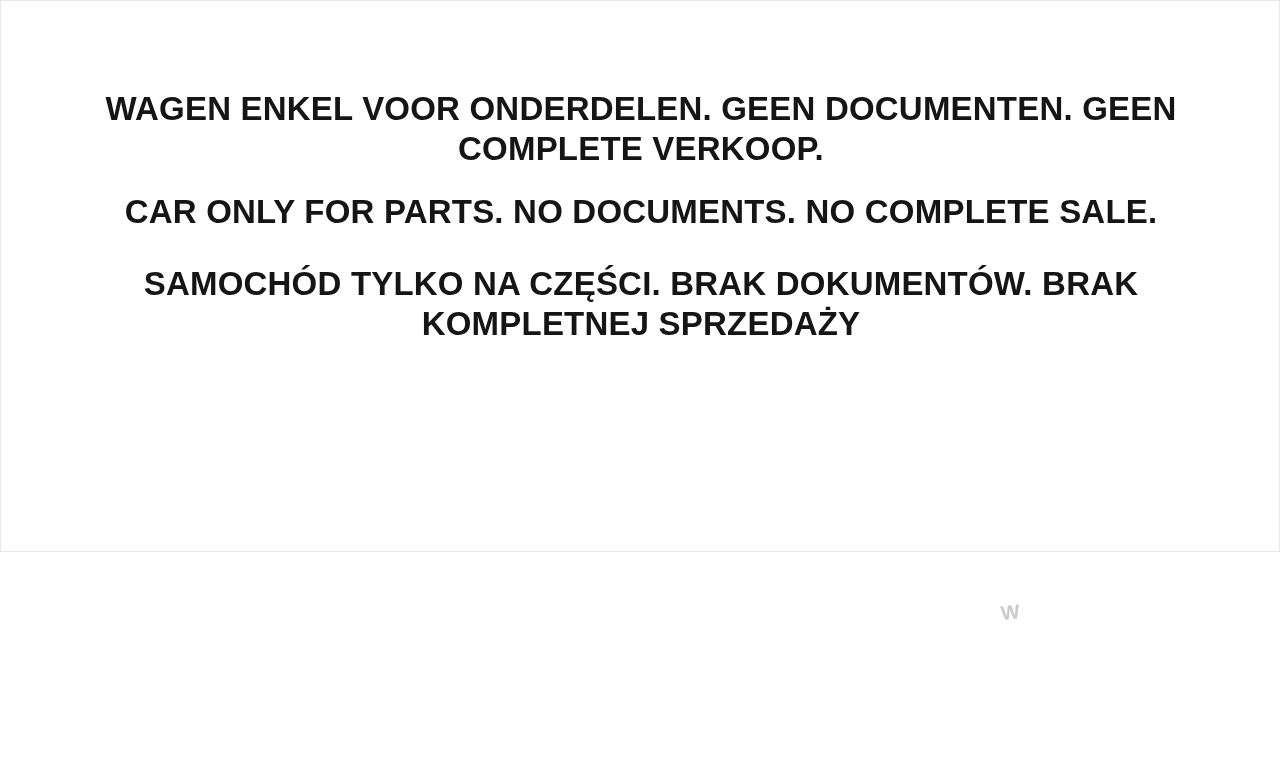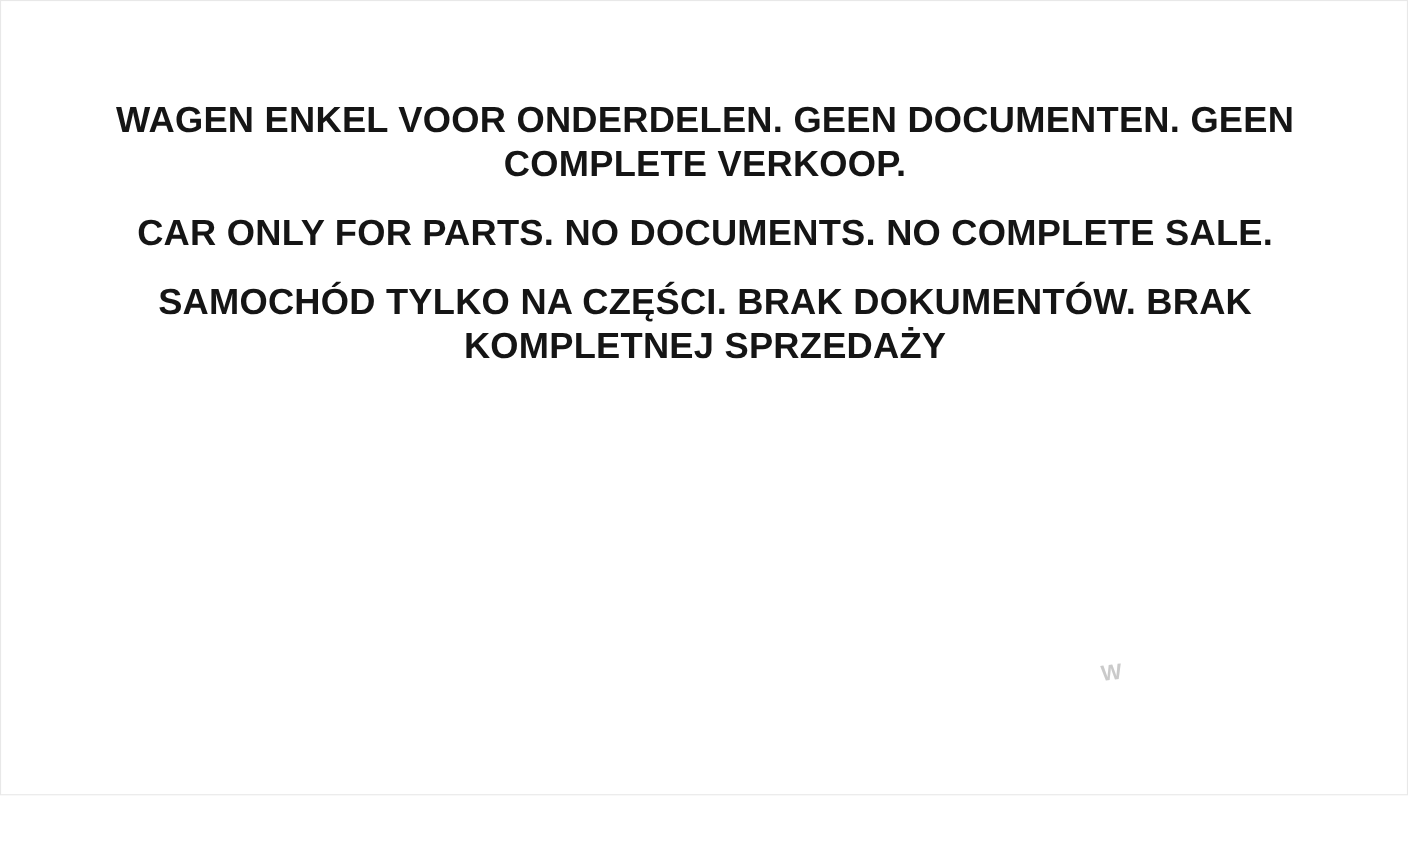--- a/index.html
+++ b/index.html
@@ -10,21 +10,21 @@
     width: 1280px;
     height: 783px;
     background: #ffffff;
     font-family: "Liberation Sans", sans-serif;
     color: #1a1a1a;
     overflow: hidden;
   }
   .page {
     position: relative;
     width: 1280px;
-    height: 723px;
+    height: 552px;
     background: #ffffff;
     box-sizing: border-box;
     border: 1px solid #e8e8e8;
   }
   .notice-stack {
     position: absolute;
     top: 88px;
     left: 90px;
     width: 1100px;
     display: flex;
@@ -39,21 +39,21 @@
     color: #151515;
   }
   .notice-line.bold {
     font-weight: 700;
   }
   .notice-line.regular {
     font-weight: 400;
   }
   .l-nl { font-size: 33px; margin-bottom: 22px; }
   .l-fr { font-size: 33px; margin-bottom: 22px; }
-  .l-en { font-size: 33px; margin-bottom: 22px; }
+  .l-en { font-size: 33px; margin-bottom: 32px; }
   .l-de { font-size: 33px; margin-bottom: 22px; }
   .l-pl { font-size: 33px; margin-bottom: 0; text-align: center; }
 
   .watermark {
     position: absolute;
     top: 600px;
     left: 1000px;
     font-size: 20px;
     font-weight: 700;
     color: #b9b9b9;

